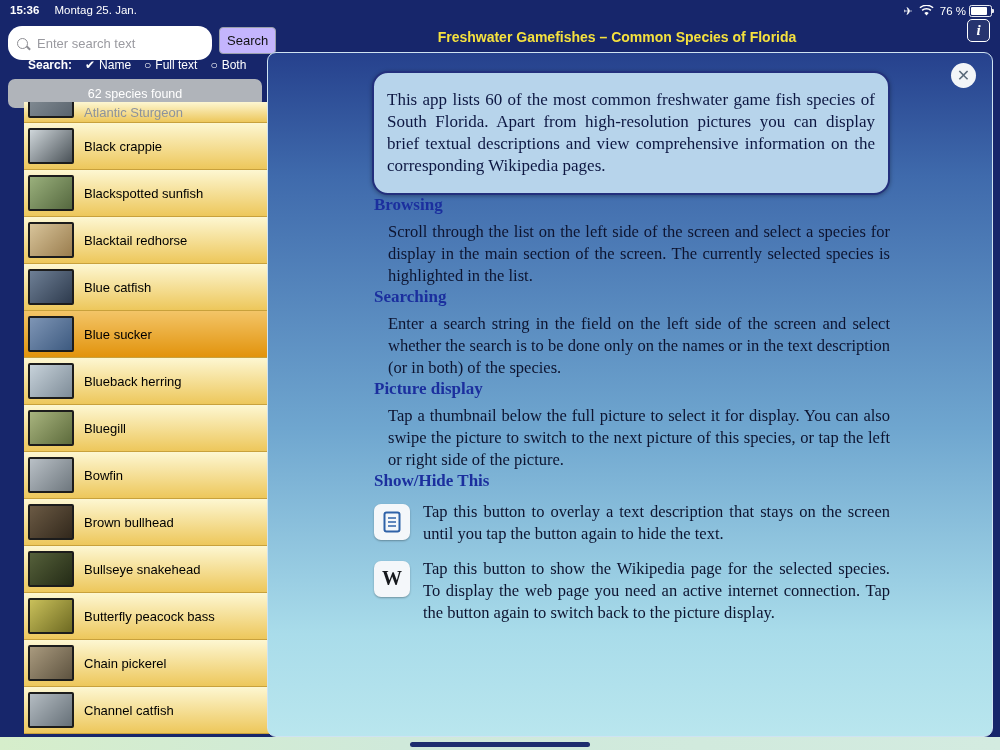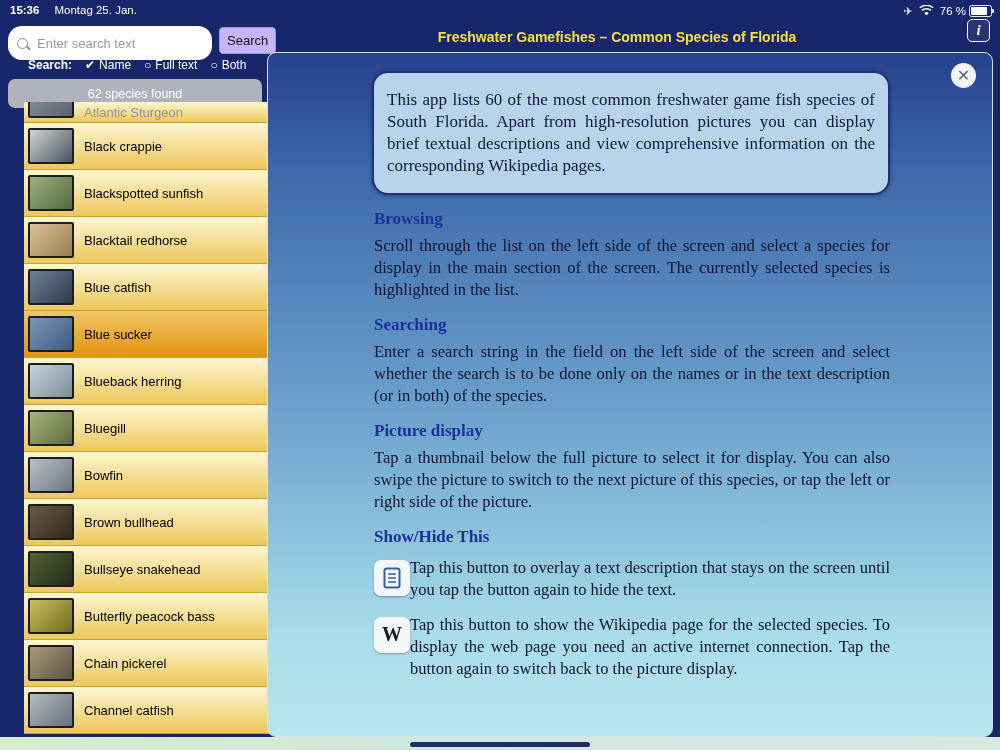--- a/index.html
+++ b/index.html
@@ -73,23 +73,23 @@
   
   .main-panel{position:absolute;left:267px;top:52px;width:726px;height:685px;border:1px solid #cfe3f2;border-radius:9px;
               background:linear-gradient(#26418d 0%,#3f6aac 18%,#6fa6cf 55%,#a9dcea 85%,#b9e6ee 100%);
               box-sizing:border-box;overflow:hidden;font-family:"Liberation Serif",serif;}
   .close-btn{position:absolute;top:10px;right:16px;width:25px;height:25px;border-radius:50%;background:#f2f5f8;
              color:#5a6a7a;display:flex;align-items:center;justify-content:center;font-size:16px;
              font-family:"Liberation Sans",sans-serif;}
   .panel-col{position:absolute;left:104px;top:18px;width:518px;}
   .intro-box{background:#b7d4eb;border:2px solid #23307d;border-radius:16px;padding:16px 13px;font-size:17px;
              line-height:1.3;color:#0d1742;text-align:justify;box-shadow:0 1px 4px rgba(0,0,0,.35);box-sizing:border-box;}
-  .sec-heading{font-size:17px;font-weight:bold;color:#1b2f9e;margin:14px 0 6px 2px;}
-  .sec-text{font-size:16.5px;line-height:1.33;color:#0d1430;text-align:justify;margin-left:2px;}
-  .icon-row{display:flex;margin:10px 0 13px 2px;align-items:flex-start;}
+  .sec-heading{font-size:17px;font-weight:bold;color:#1b2f9e;margin:0 0 6px 2px;}
+  .sec-text{font-size:16.5px;line-height:1.33;color:#0d1430;text-align:justify;margin-left:16px;}
+  .icon-row{display:flex;gap:13px;margin:10px 0 13px 2px;align-items:flex-start;}
   .icon-box{width:36px;height:36px;background:#f4f7fa;border-radius:7px;display:flex;align-items:center;
             justify-content:center;flex:none;box-shadow:0 1px 2px rgba(0,0,0,.3);margin-top:3px;}
   .wiki-glyph{font-family:"Liberation Serif",serif;font-weight:bold;font-size:20px;color:#16181c;}
   .icon-text{flex:1;font-size:16.5px;line-height:1.33;color:#0d1430;text-align:justify;}
 
   
   .bottom-strip{position:absolute;left:0;right:0;bottom:0;height:13px;
                 background:linear-gradient(90deg,#d6eecb,#cfe9da 40%,#d3ebe0);}
   .home-indicator{position:absolute;left:410px;bottom:3px;width:180px;height:5px;border-radius:3px;background:#1d2d6e;}
 </style>

